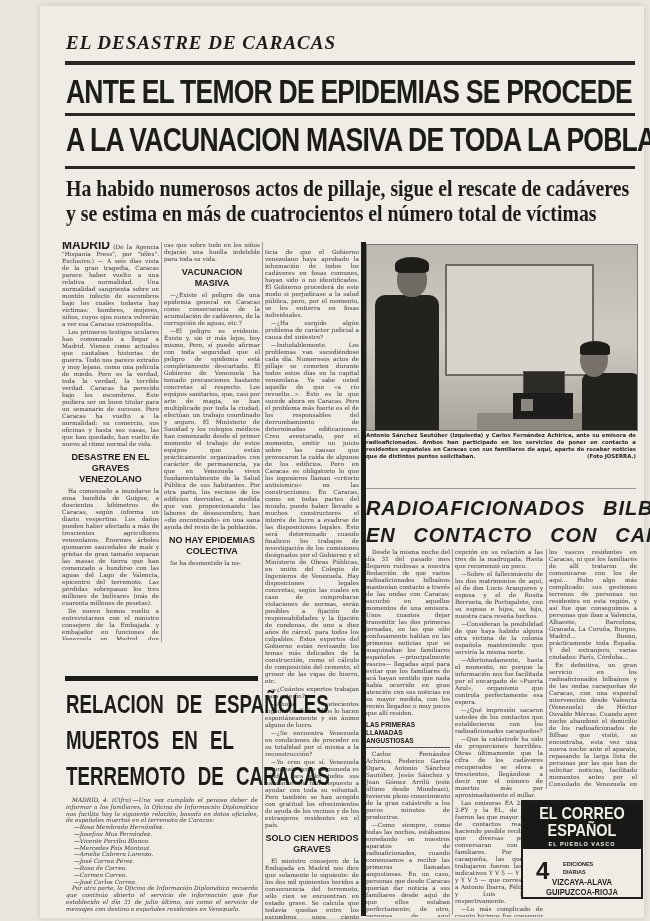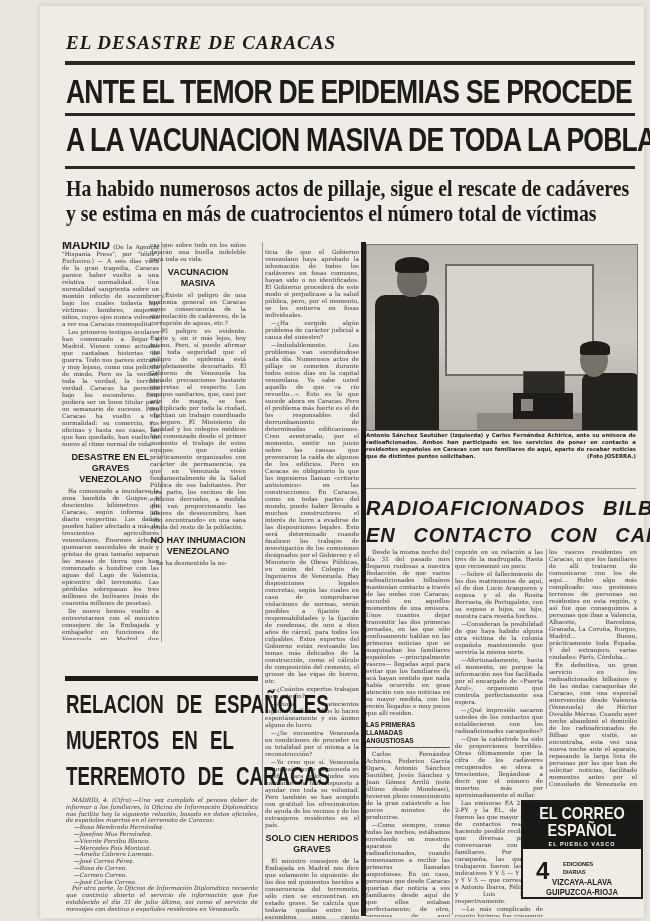--- a/index.html
+++ b/index.html
@@ -63,26 +63,26 @@
   <div class="col" style="left:22px;top:236px;width:97px;height:398px">
     <p style="text-indent:0"><b class="lead">MADRID</b> <span>(De la Agencia "Hispania Press", por "télex". Exclusivo.) — A seis días vista de la gran tragedia, Caracas parece haber vuelto a una relativa normalidad. Una normalidad sangrienta sobre un montón infecto de escombros bajo los cuales todavía hay víctimas: hombres, mujeres, niños, cuyos ojos nunca volverán a ver esa Caracas cosmopolita.</span></p>
     <p>Los primeros testigos oculares han comenzado a llegar a Madrid. Vienen como actuales que cantaban historias de guerra. Todo nos parece extraño y muy lejano, como una película de miedo. Pero es la verdad, toda la verdad, la terrible verdad. Caracas ha perecido bajo los escombros. Este pudiera ser un buen titular para un semanario de sucesos. Pero Caracas ha vuelto a la normalidad: su comercio, sus oficinas y hasta sus casas, las que han quedado, han vuelto de nuevo al ritmo normal de vida.</p>
     <div class="sh">DESASTRE EN EL GRAVES VENEZOLANO</div>
     <p>Ha comenzado a inundarse la zona bandida de Guigue, a doscientos kilómetros de Caracas, según informa un diario vespertino. Los daños pueden haber afectado a más de trescientos agricultores venezolanos. Enormes árboles quemaron saucedales de maíz y grietas de gran tamaño separan las masas de tierra que han comenzado a hundirse con las aguas del Lago de Valencia, epicentro del terremoto. Las pérdidas sobrepasan los tres millones de bolívares (más de cuarenta millones de pesetas).</p>
     <p>De nuevo hemos vuelto a entrevistarnos con el ministro consejero de la Embajada y embajador en funciones de Venezuela en Madrid, don Rafael Grossero Caballero.</p>
 
   </div>
   <div class="vline" style="left:121px;top:236px;height:400px"></div>
 
-  <div class="col" style="left:110px;top:236px;width:96px;height:398px">
+  <div class="col" style="left:124px;top:236px;width:96px;height:398px">
     <p style="text-indent:0">cas que sobre todo en los niños dejarán una huella indeleble para toda su vida.</p>
     <div class="sh">VACUNACION MASIVA</div>
     <p>—¿Existe el peligro de una epidemia general en Caracas como consecuencia de la acumulación de cadáveres, de la corrupción de aguas, etc.?</p>
     <p>—El peligro es evidente. Existe y, sin ir más lejos, hoy mismo, Pero, sí puedo afirmar con toda seguridad que el peligro de epidemia está completamente descartado. El Gobierno de Venezuela ha tomado precauciones bastante concretas al respecto. Los equipos sanitarios, que, casi por arte de magia, se han multiplicado por toda la ciudad, efectúan un trabajo coordinado y seguro. El Ministerio de Sanidad y los colegios médicos han comenzado desde el primer momento el trabajo de estos equipos que están prácticamente organizados con carácter de permanencia, ya que en Venezuela viven fundamentalmente de la Salud Pública de sus habitantes. Por otra parte, los vecinos de los edificios derruidos, a medida que van proporcionando las labores de desescombro, han «dio encontrando» en una sana ayuda del resto de la población.</p>
-    <div class="sh">NO HAY INHUMACION VENEZOLANO</div>
+    <div class="sh">NO HAY EPIDEMIAS COLECTIVA</div>
     <p>Se ha desmentido la no-</p>
   </div>
   <div class="vline" style="left:222px;top:236px;height:680px"></div>
 
   <div class="col" style="left:225px;top:243px;width:94px;height:670px">
     <p style="text-indent:0">ticia de que el Gobierno venezolano haya aprobado la inhumación de todos los cadáveres en fosas comunes, hayan sido o no identificados. El Gobierno procederá de este modo si perjudicase a la salud pública, pero, por el momento, se les entierra en fosas individuales.</p>
     <p>—¿Ha surgido algún problema de carácter judicial a causa del siniestro?</p>
     <p>—Indudablemente. Los problemas van sucediéndose cada día. Numerosos actos de pillaje se cometen durante todos estos días en la capital venezolana. Ya sabe usted aquello de que «a río revuelto...». Esto es lo que sucede ahora en Caracas. Pero el problema más fuerte es el de los responsables del derrumbamiento de determinadas edificaciones. Creo aventurado, por el momento, emitir un juicio sobre las causas que provocaron la caída de algunos de los edificios. Pero en Caracas es obligatorio lo que los ingenieros llaman «criterio antisísmico» en las construcciones. En Caracas, como en todas partes del mundo, puede haber llevado a muchos constructores el interés de lucro a evadirse de las disposiciones legales. Esto será determinado cuando finalicen los trabajos de investigación de los comisiones designados por el Gobierno y el Ministerio de Obras Públicas, en unión del Colegio de Ingenieros de Venezuela. Hay disposiciones legales concretas, según las cuales en caso de comprobarse violaciones de normas, serán posibles a fijación de responsabilidades y la fijación de condenas, de uno a diez años de cárcel, para todos los culpables. Estos expertos del Gobierno están revisando los temas más delicados de la construcción, como el cálculo de composición del cemento, el grosor de las vigas de hierro, etc.</p>
     <p>—¿Cuántos expertos trabajan para este fin?</p>
     <p>—Ahora, setecientos ingenieros. Todos ellos lo hacen espontáneamente y sin ánimo alguno de lucro.</p>

